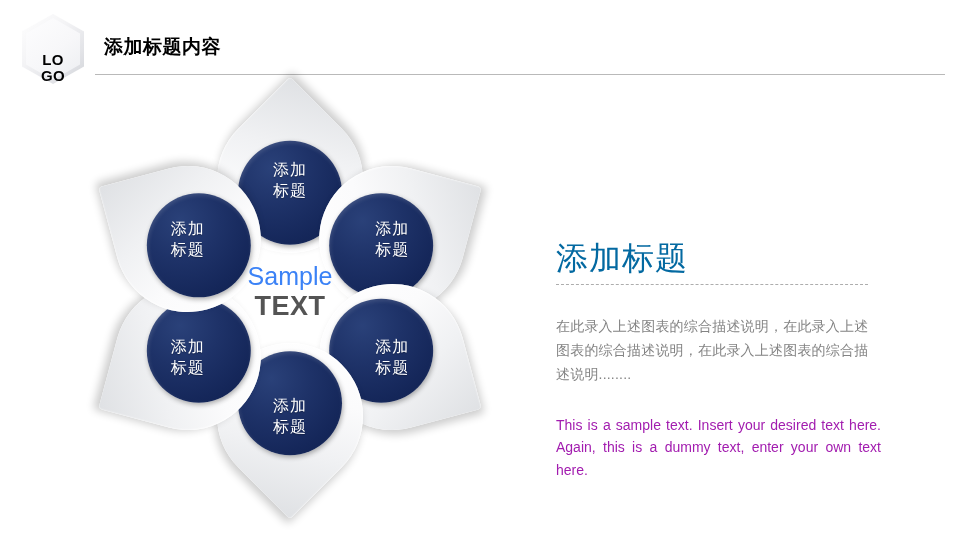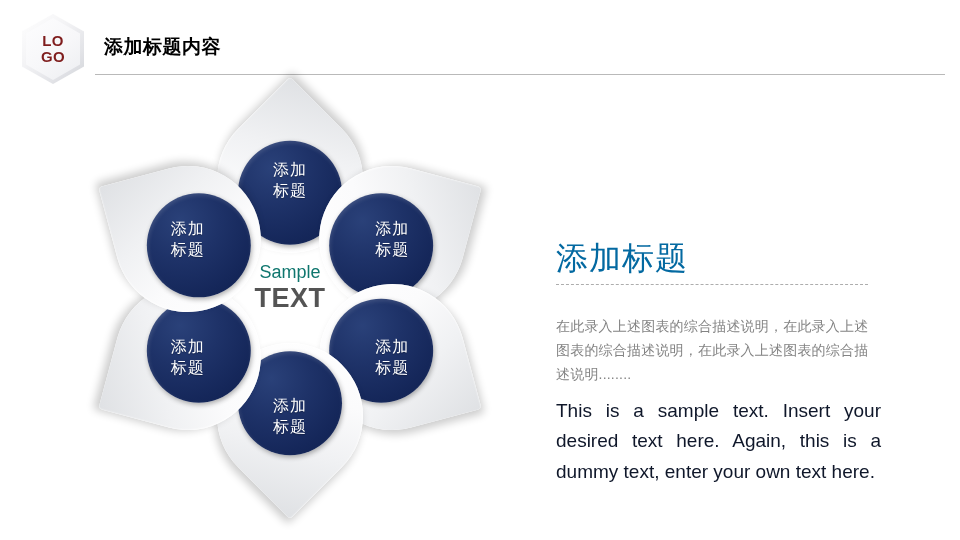--- a/index.html
+++ b/index.html
@@ -40,26 +40,26 @@
     background: linear-gradient(140deg, #fdfdfe 0%, #f7f7f9 55%, #eceef1 100%);
     -webkit-clip-path: polygon(50% 0%, 100% 25%, 100% 75%, 50% 100%, 0% 75%, 0% 25%);
     clip-path: polygon(50% 0%, 100% 25%, 100% 75%, 50% 100%, 0% 75%, 0% 25%);
   }
   .logo-text {
     position: absolute;
     inset: 0;
     display: flex;
     flex-direction: column;
     align-items: center;
-    justify-content: center;
+    justify-content: flex-end;
     line-height: 1.08;
     font-weight: bold;
     font-size: 15px;
     letter-spacing: 0.3px;
-    color: #7f1d1d;
+    color: #000000;
   }
   .header-title {
     position: absolute;
     left: 104px; top: 34px;
     font-size: 19px;
     font-weight: bold;
     color: #000000;
     letter-spacing: 0.5px;
   }
   .header-rule {
@@ -120,22 +120,22 @@
     position: absolute;
     left: 50%; top: 50%;
     width: 200px;
     margin-left: -100px;
     margin-top: -36px;
     text-align: center;
     z-index: 5;
     pointer-events: none;
   }
   .center-sample {
-    font-size: 18px;
-    color: #0f766e;
+    font-size: 25px;
+    color: #3b82f6;
     line-height: 1.12;
   }
   .center-text {
     font-size: 27px;
     font-weight: bold;
     color: #545454;
     letter-spacing: 0.5px;
     line-height: 1.2;
   }
 
@@ -159,23 +159,23 @@
   }
   .rp-body-cn {
     margin-top: 29px;
     font-size: 14px;
     color: #838383;
     line-height: 1.72;
     letter-spacing: 0.2px;
     width: 322px;
   }
   .rp-body-en {
-    margin-top: 10px;
-    font-size: 19px;
-    color: #0f172a;
+    margin-top: 28px;
+    font-size: 14px;
+    color: #a21caf;
     line-height: 1.6;
     width: 325px;
     text-align: justify;
   }
 </style>
 </head>
 <body>
 
 <div class="header">
 

